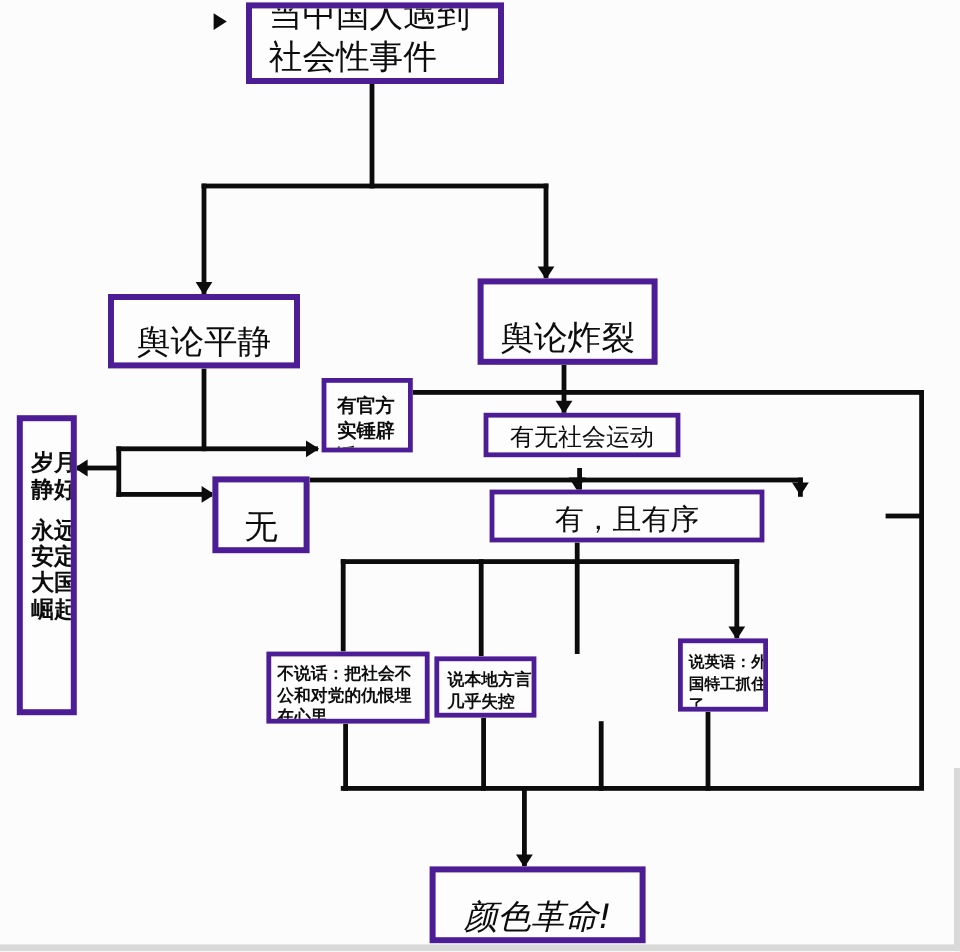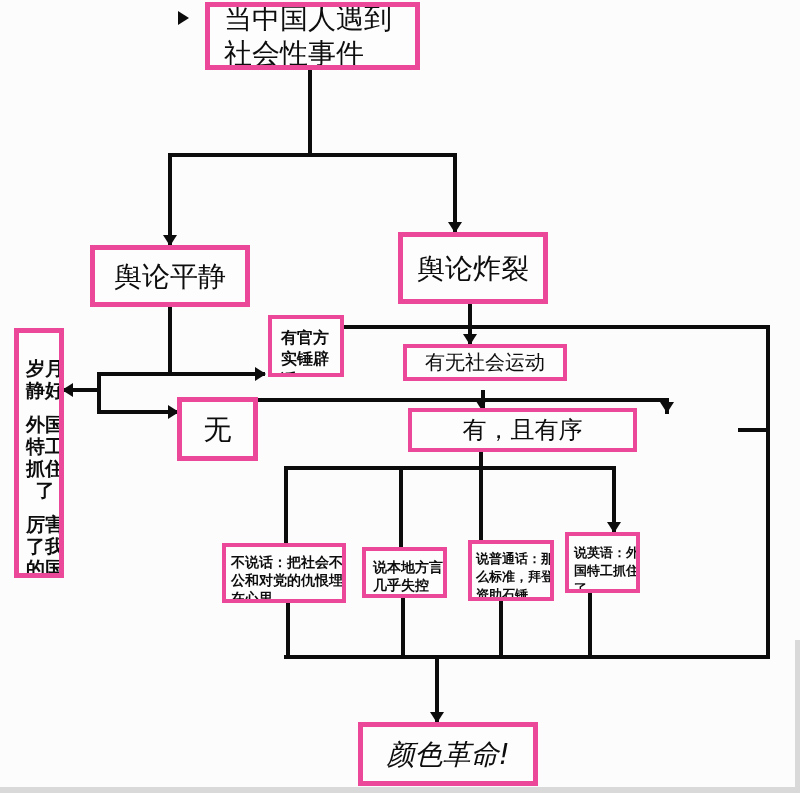--- a/index.html
+++ b/index.html
@@ -3,46 +3,46 @@
 <meta charset="utf-8">
 <style>
   html,body{margin:0;padding:0;background:#ffffff;}
   #stage{
     position:relative;width:800px;height:793px;margin:0;
     background:#fcfcfc;overflow:hidden;
     font-family:"DejaVu Sans","Liberation Sans",sans-serif;
     color:#0d0d0d;
   }
   .node{
-    position:absolute;background:#fdfdfd;border:5px solid #ec4899;
-    box-sizing:border-box;display:flex;align-items:center;justify-content:center;
+    position:absolute;background:#fdfdfd;border:5px solid #4c1d95;
+    box-sizing:border-box;display:flex;align-items:flex-end;justify-content:center;
     text-align:center;line-height:1.25;overflow:hidden;
   }
   .node.thin{border-width:4px;}
   .line{position:absolute;background:#0c0c0c;}
   .arr{position:absolute;width:0;height:0;}
   .arr.down{border-left:7px solid transparent;border-right:7px solid transparent;border-top:11px solid #0c0c0c;}
   .arr.right{border-top:7px solid transparent;border-bottom:7px solid transparent;border-left:11px solid #0c0c0c;}
   .arr.left{border-top:7px solid transparent;border-bottom:7px solid transparent;border-right:11px solid #0c0c0c;}
   .band{position:absolute;background:#d9d9d9;}
   
   #n-root{left:205px;top:2px;width:215px;height:68px;font-size:28px;justify-content:flex-start;text-align:left;padding-left:14px;}
   #n-calm{left:90px;top:245px;width:160px;height:62px;font-size:28px;}
   #n-explode{left:398px;top:232px;width:150px;height:72px;font-size:28px;}
-  #n-slogans{left:14px;top:328px;width:50px;height:250px;font-size:19px;font-weight:bold;
+  #n-slogans{left:14px;top:346px;width:50px;height:250px;font-size:19px;font-weight:bold;
              display:block;padding:24px 0 0 6px;line-height:22px;}
   #n-slogans .grp{display:block;margin:0 0 12px 0;width:40px;word-break:break-all;}
   #n-debunk{left:268px;top:315px;width:76px;height:62px;font-size:16px;font-weight:bold;
             display:block;padding:8px 0 0 9px;line-height:21px;}
   #n-debunk span{display:block;width:52px;word-break:break-all;text-align:left;}
   #n-movement{left:403px;top:344px;width:164px;height:37px;font-size:20px;}
   #n-none{left:177px;top:397px;width:81px;height:64px;font-size:28px;}
   #n-orderly{left:362px;top:408px;width:229px;height:44px;font-size:24px;margin-left:46px;}
   #n-control{left:628px;top:412px;width:110px;height:41px;font-size:20px;}
-  #n-silent{left:222px;top:543px;width:124px;height:60px;font-size:14px;font-weight:bold;
+  #n-silent{left:222px;top:543px;width:136px;height:60px;font-size:14px;font-weight:bold;
             display:block;padding:6px 15px 0 5px;line-height:18px;}
   #n-silent span{display:block;width:112px;word-break:break-all;text-align:left;}
   #n-dialect{left:362px;top:547px;width:85px;height:51px;font-size:14px;font-weight:bold;
              display:block;padding:7px 0 0 7px;line-height:18px;text-align:left;}
   #n-dialect span{display:block;}
   #n-mandarin{left:468px;top:540px;width:86px;height:61px;font-size:13px;font-weight:bold;
               display:block;padding:6px 0 0 4px;line-height:18px;}
   #n-mandarin span{display:block;width:78px;word-break:break-all;text-align:left;}
   #n-english{left:565px;top:532px;width:75px;height:61px;font-size:13px;font-weight:bold;
              display:block;padding:8px 0 0 5px;line-height:18px;}
@@ -101,22 +101,21 @@
   <div class="node" id="n-explode">
     <span>舆论炸裂</span>
   </div>
 
   <div class="node" id="n-calm">
     <span>舆论平静</span>
   </div>
 
   <div class="node" id="n-slogans">
     <span class="grp">岁月静好</span>
-    <span class="grp">外国特工抓住了</span>
-    <span class="grp">厉害了我的国</span>
+    <span class="grp">永远安定大国崛起</span>
   </div>
 
   <div class="node thin" id="n-debunk">
     <span>有官方实锤辟谣</span>
   </div>
 
   <div class="node thin" id="n-movement">
     <span>有无社会运动</span>
   </div>
 
@@ -131,23 +130,20 @@
 
   <div class="node thin" id="n-silent">
     <span>不说话：把社会不公和对党的仇恨埋在心里</span>
   </div>
 
   <div class="node thin" id="n-dialect">
     <span>说本地方言</span>
     <span>几乎失控</span>
   </div>
 
-  <div class="node thin" id="n-mandarin">
-    <span>说普通话：那么标准，拜登资助石锤</span>
-  </div>
 
   <div class="node thin" id="n-english">
     <span>说英语：外国特工抓住了</span>
   </div>
 
   <div class="node" id="n-revolution">
     <span>颜色革命!</span>
   </div>
 
   <div class="band" style="left:0;top:787px;width:800px;height:6px;"></div>

